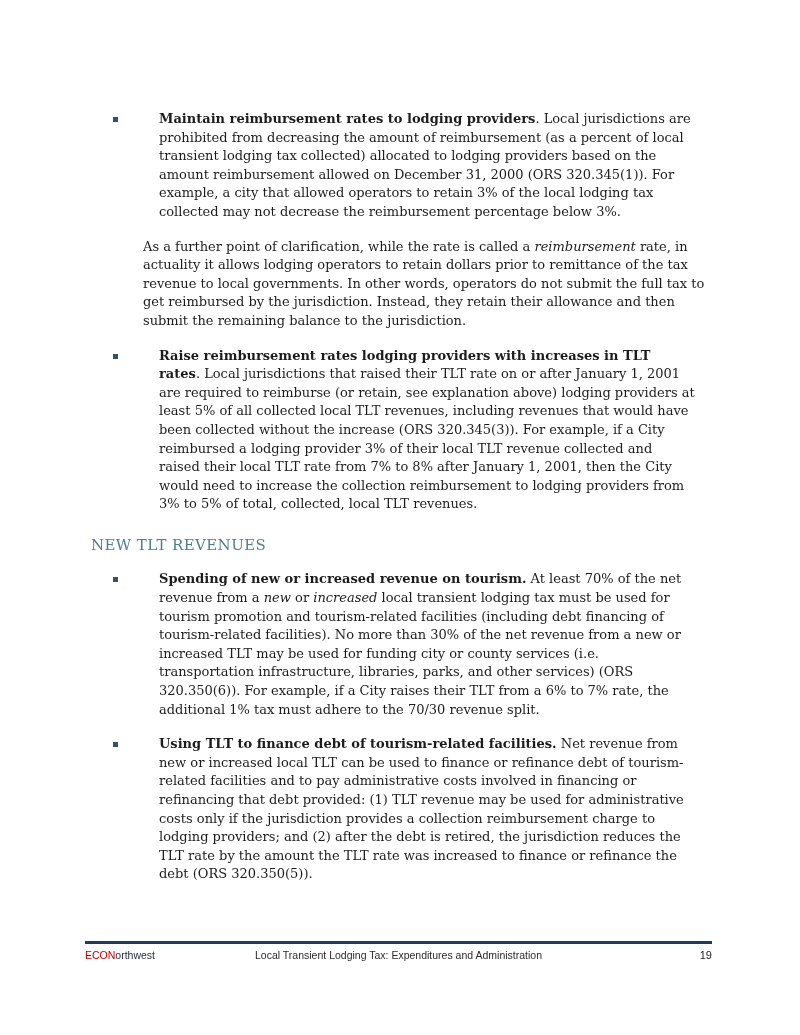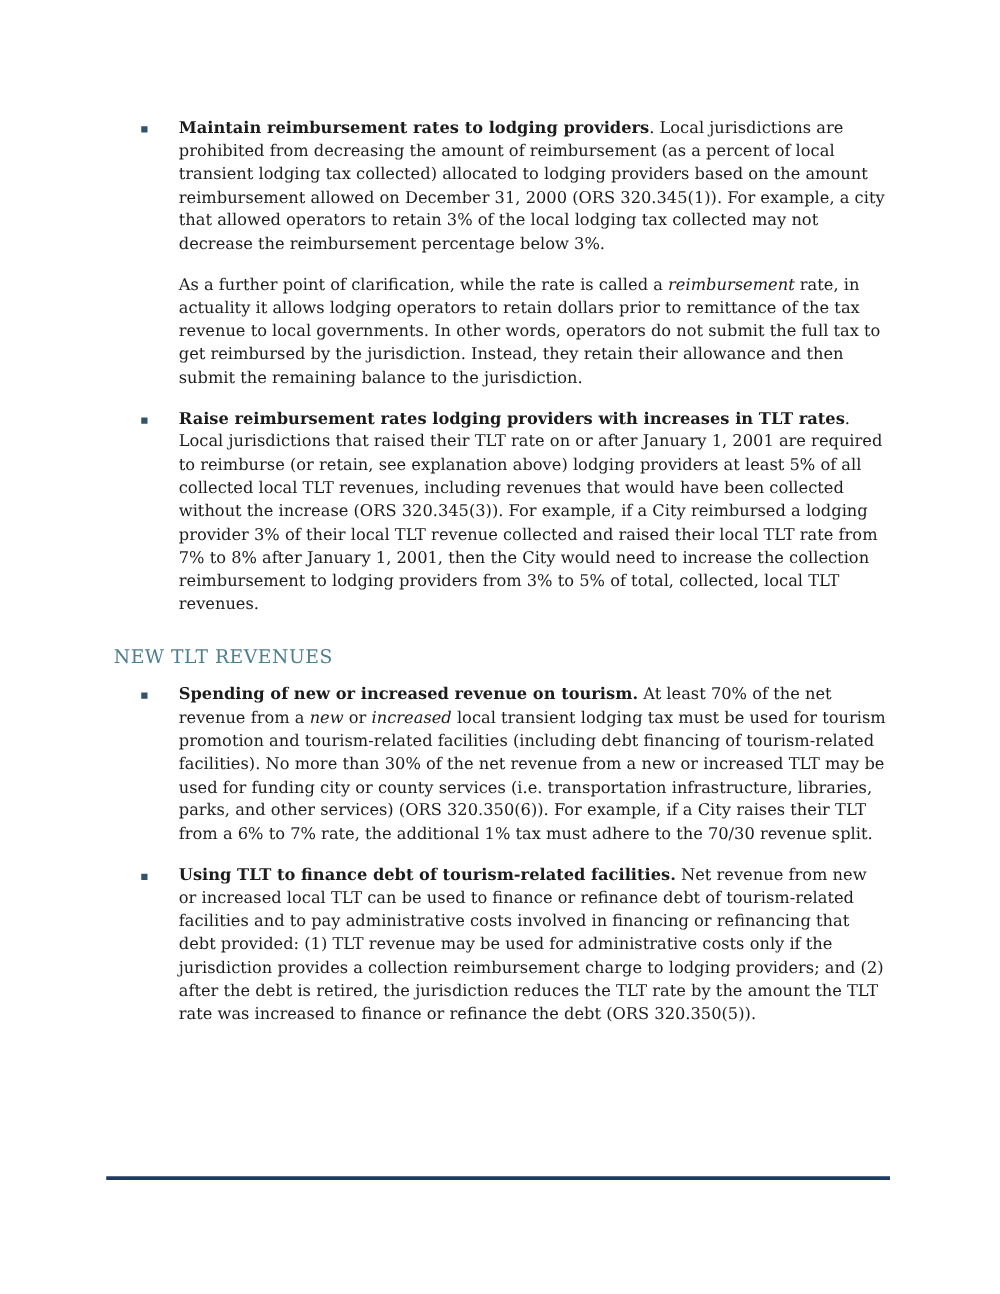--- a/index.html
+++ b/index.html
@@ -27,21 +27,21 @@
     margin: 0 0 14px 0;
   }
   .bullet-marker {
     position: absolute;
     left: 22px;
     top: 7px;
     width: 5px;
     height: 5px;
     background: #33536b;
   }
-  .bullet-text, .sub-para, .body-para { margin: 0; }
+  .bullet-text, .sub-para, .body-para { margin: 16px; }
   .sub-para {
     padding-left: 52px;
     margin: 14px 0 14px 0;
   }
   .body-para { margin: 0 0 15px 0; }
   .section-heading {
     font-weight: normal;
     font-size: 15px;
     letter-spacing: 0.4px;
     color: #4d7f8e;
@@ -102,15 +102,20 @@
 
     <div class="bullet-item">
       <span class="bullet-marker"></span>
       <p class="bullet-text"><span class="b">Using TLT to finance debt of tourism-related facilities.</span><span> Net revenue from new or increased local TLT can be used to finance or refinance debt of tourism-related facilities and to pay administrative costs involved in financing or refinancing that debt provided: (1) TLT revenue may be used for administrative costs only if the jurisdiction provides a collection reimbursement charge to lodging providers; and (2) after the debt is retired, the jurisdiction reduces the TLT rate by the amount the TLT rate was increased to finance or refinance the debt (ORS 320.350(5)).</span></p>
     </div>
 
   </div>
 
   <div class="footer">
     <div class="footer-rule"></div>
+    <div class="footer-row">
+      <div class="brand"><span class="brand-econ">ECON</span><span class="brand-rest">orthwest</span></div>
+      <div class="footer-center">Local Transient Lodging Tax: Expenditures and Administration</div>
+      <div class="footer-page">19</div>
+    </div>
   </div>
 
 </div>
 
 </body></html>

